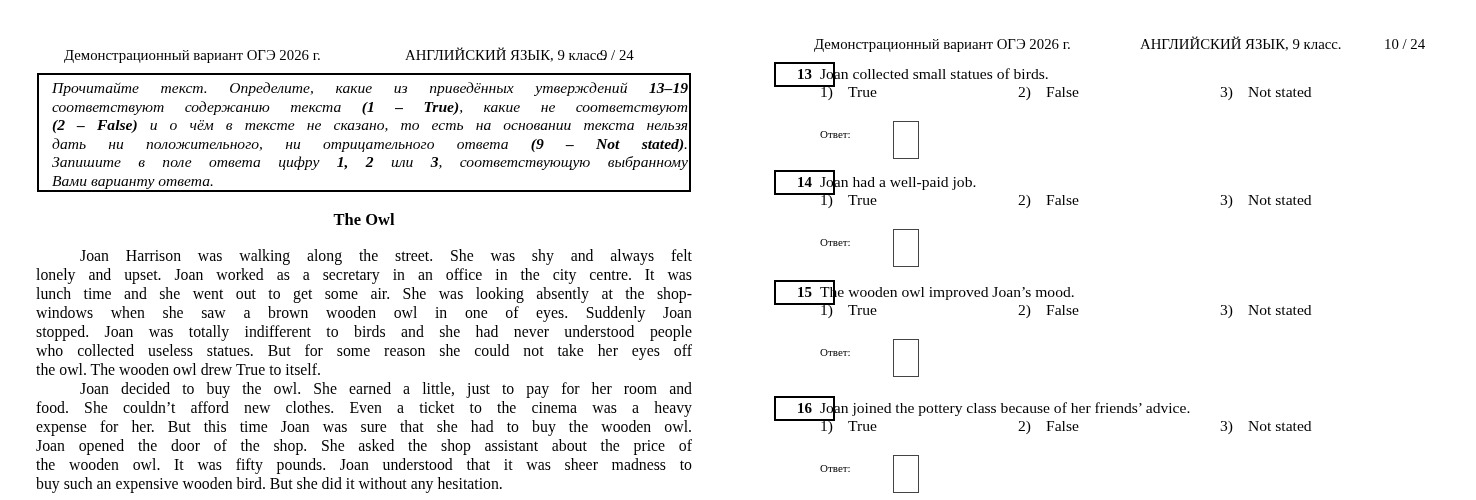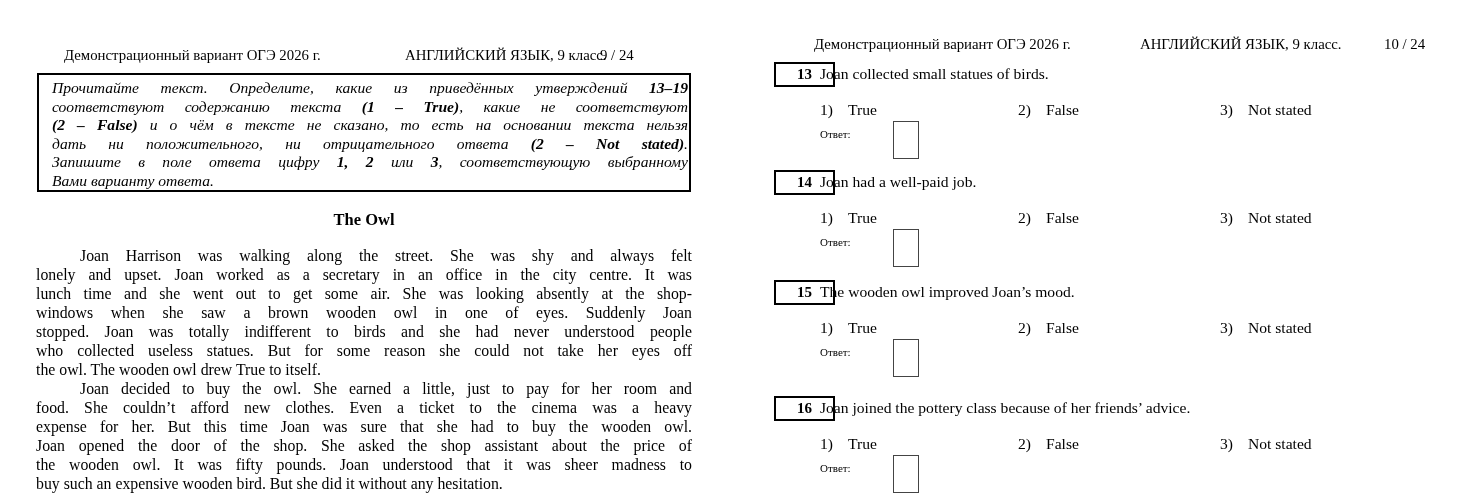--- a/index.html
+++ b/index.html
@@ -46,21 +46,21 @@
   .jline.firstline{text-indent:44px;}
 
   
   .question{position:absolute;left:0;width:738px;height:100px;}
   .qnum{
     position:absolute;left:36px;top:0;width:61px;height:25px;
     box-sizing:border-box;border:2px solid #000;
     text-align:center;font-weight:bold;font-size:15px;line-height:21px;
   }
   .qtext{position:absolute;left:82px;top:3px;font-size:15.6px;white-space:nowrap;}
-  .opts{position:absolute;left:0;top:39px;width:738px;height:20px;}
+  .opts{position:absolute;left:0;top:21px;width:738px;height:20px;}
   .opt{position:absolute;font-size:15.6px;white-space:nowrap;}
   .opt-1{left:82px;}
   .opt-2{left:280px;}
   .opt-3{left:482px;}
   .opt .lbl{margin-left:15px;}
   .ans-label{position:absolute;left:82px;top:66px;font-size:11px;}
   .ans-box{
     position:absolute;left:155px;top:59px;width:26px;height:38px;
     box-sizing:border-box;border:1.5px solid #444;
     text-align:center;font-size:16px;line-height:35px;
@@ -71,21 +71,21 @@
 
 <div class="page" id="page-left">
   <span class="hdr-item" style="left:64px;top:47px">Демонстрационный вариант ОГЭ 2026 г.</span>
   <span class="hdr-item" style="left:405px;top:47px">АНГЛИЙСКИЙ ЯЗЫК, 9 класс.</span>
   <span class="hdr-item" style="left:600px;top:47px">9 / 24</span>
 
   <div class="instr-box">
     <div class="instr-line"><span>Прочитайте текст. Определите, какие из приведённых утверждений </span><b>13–19</b></div>
     <div class="instr-line"><span>соответствуют содержанию текста </span><b>(1 – True)</b><span>, какие не соответствуют</span></div>
     <div class="instr-line"><b>(2 – False)</b><span> и о чём в тексте не сказано, то есть на основании текста нельзя</span></div>
-    <div class="instr-line"><span>дать ни положительного, ни отрицательного ответа </span><b>(2 – Not stated)</b><span>.</span></div>
+    <div class="instr-line"><span>дать ни положительного, ни отрицательного ответа </span><b>(9 – Not stated)</b><span>.</span></div>
     <div class="instr-line"><span>Запишите в поле ответа цифру </span><b>1, 2</b><span> или </span><b>3</b><span>, соответствующую выбранному</span></div>
     <div class="instr-line last"><span>Вами варианту ответа.</span></div>
   </div>
 
   <div class="passage-title">The Owl</div>
 
   <div class="passage-body">
     <div class="para">
         <div class="jline firstline">Joan Harrison was walking along the street. She was shy and always felt</div>
         <div class="jline">lonely and upset. Joan worked as a secretary in an office in the city centre. It was</div>

